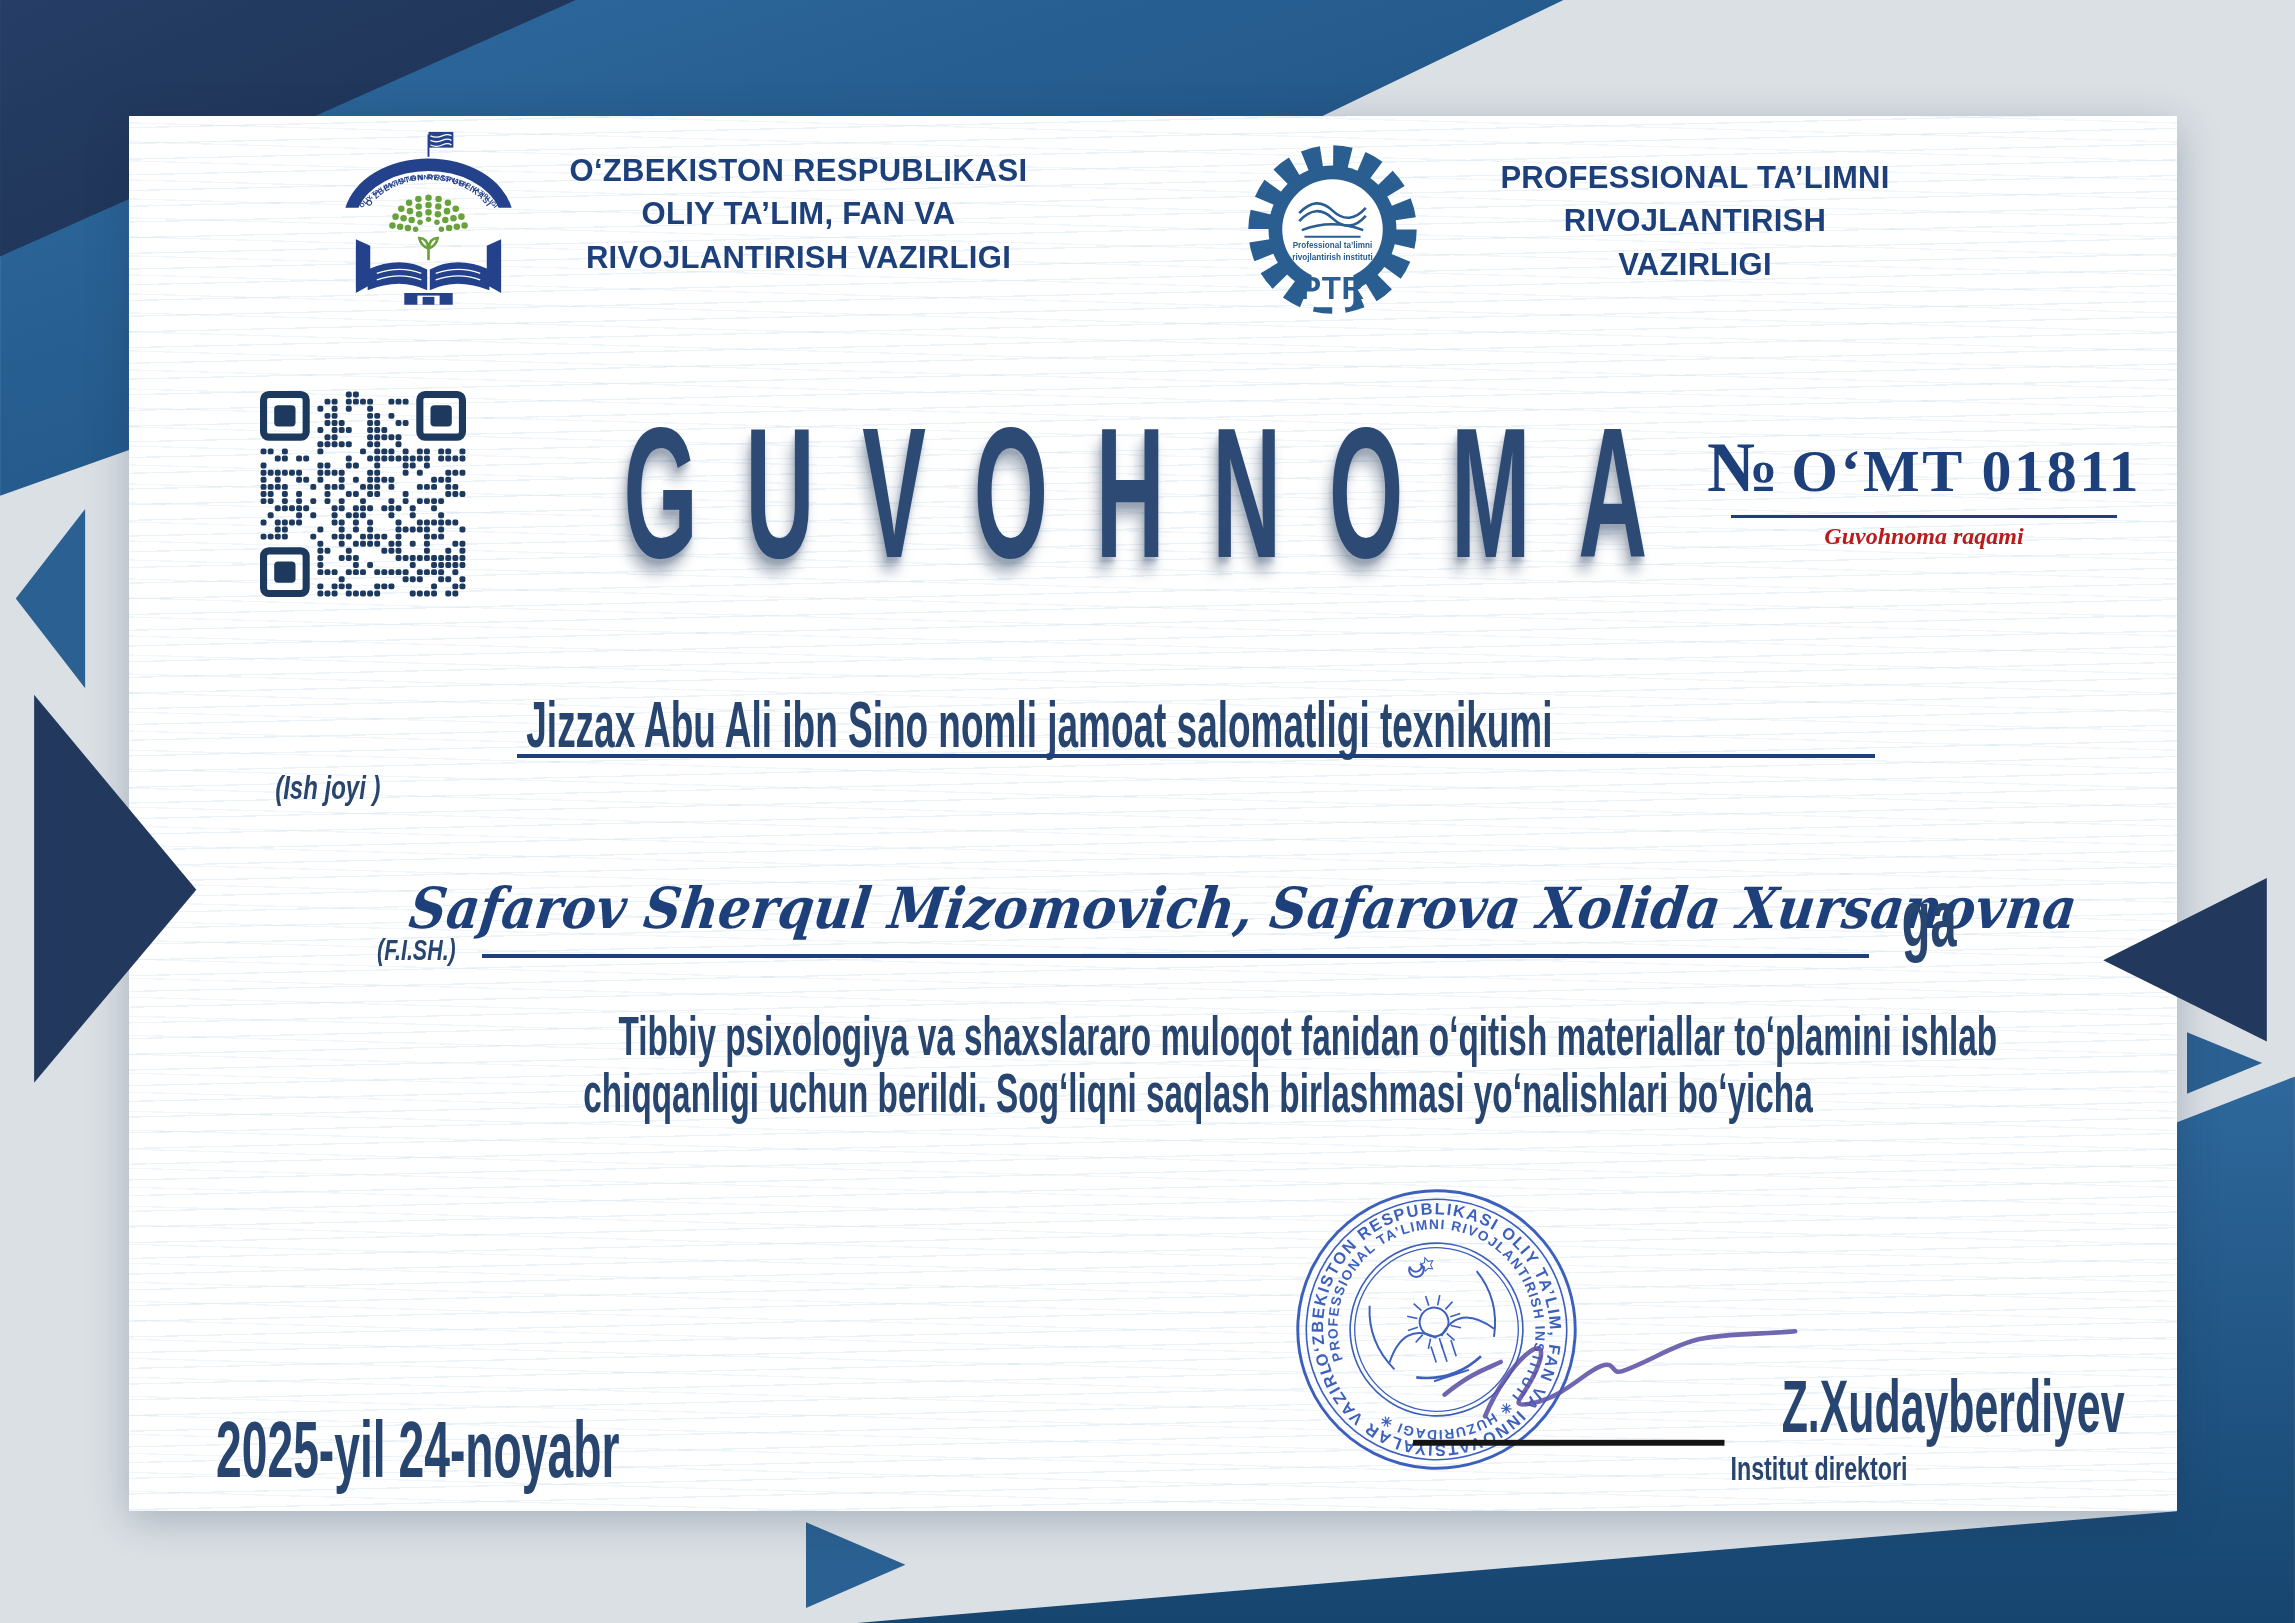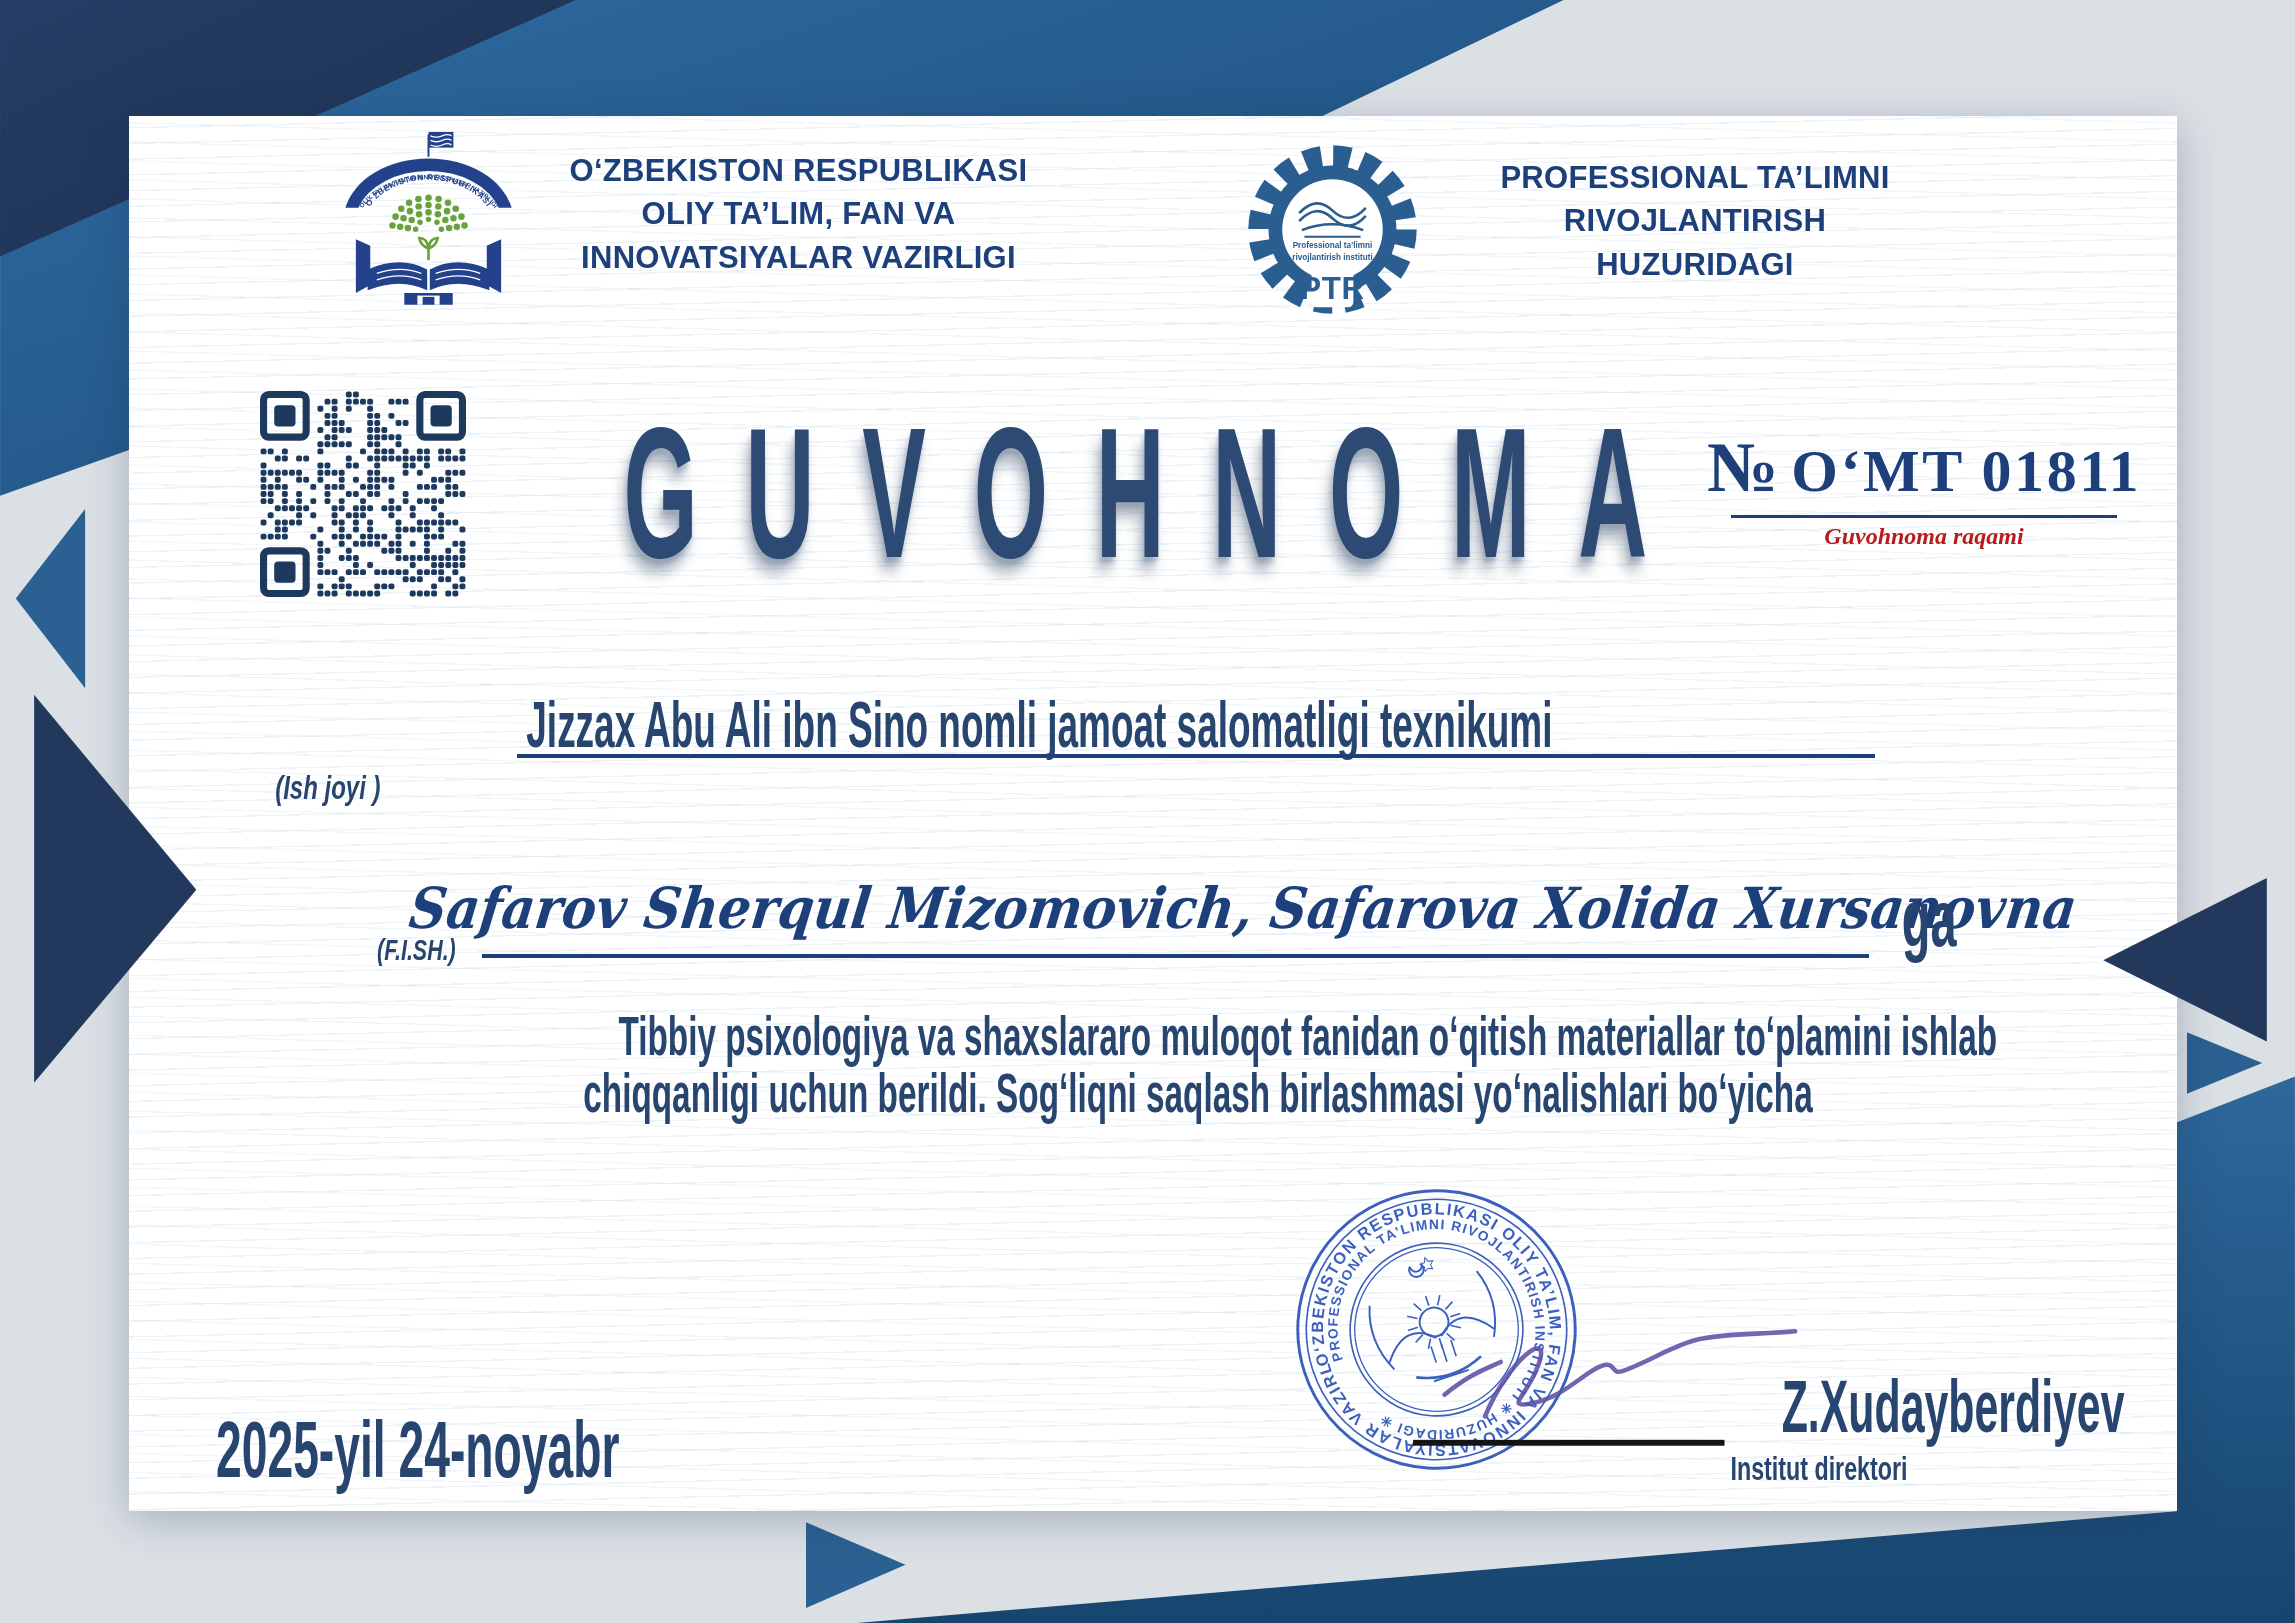--- a/index.html
+++ b/index.html
@@ -171,21 +171,21 @@
       <path d="M146 258 h18 v12 h-18 z"></path>
     </g>
     <g stroke="#ffffff" stroke-width="2">
       <path d="M76 222 q36 -12 68 0 M76 232 q36 -12 68 0 M166 222 q36 -12 68 0 M166 232 q36 -12 68 0" fill="none"></path>
     </g>
   </svg>
 
   <div class="abs hdr" style="left:563px;top:149px;width:471px;">
     <div>OʻZBEKISTON RESPUBLIKASI</div>
     <div>OLIY TA’LIM, FAN VA</div>
-    <div>INNOVATSIYALAR VAZIRLIGI</div>
+    <div>RIVOJLANTIRISH VAZIRLIGI</div>
   </div>
 
   <svg class="abs" style="left:1247px;top:144px;" width="171" height="171" viewBox="0 0 262 262">
     <circle cx="131" cy="131" r="112" fill="none" stroke="#2a5d90" stroke-width="34" stroke-dasharray="26 18"></circle>
     <circle cx="131" cy="131" r="98" fill="#2a5d90"></circle>
     <circle cx="131" cy="131" r="77" fill="#ffffff"></circle>
     <g stroke="#2a5d90" fill="none" stroke-width="4">
       <path d="M80 106 q26 -28 51 -4 q26 24 51 -4"></path>
       <path d="M80 118 q26 -28 51 -4 q26 24 51 -4"></path>
       <path d="M84 132 q46 -18 94 0"></path>
@@ -193,21 +193,21 @@
     <line x1="88" y1="142" x2="174" y2="142" stroke="#2a5d90" stroke-width="3"></line>
     <text x="131" y="160" text-anchor="middle" font-size="12.5" font-weight="bold" fill="#2a5d90">Professional ta’limni</text>
     <text x="131" y="178" text-anchor="middle" font-size="12.5" font-weight="bold" fill="#2a5d90">rivojlantirish instituti</text>
     <rect x="99" y="192" width="64" height="58" rx="8" fill="#ffffff"></rect>
     <text x="131" y="238" text-anchor="middle" font-size="48" font-weight="bold" fill="#2a5d90" style="letter-spacing:1px">PTR</text>
   </svg>
 
   <div class="abs hdr" style="left:1466px;top:156px;width:458px;">
     <div>PROFESSIONAL TA’LIMNI</div>
     <div>RIVOJLANTIRISH</div>
-    <div>HUZURIDAGI</div>
+    <div>VAZIRLIGI</div>
   </div>
 
   <svg class="abs" style="left:260px;top:391px;" width="206" height="206" viewBox="0 0 315 315">
     <g id="qr-mods" fill="#1d3a5e">
         <rect x="131.24482758620692" y="0.9" width="9.062068965517241" height="9.062068965517241" rx="3"></rect>
         <rect x="142.10689655172416" y="0.9" width="9.062068965517241" height="9.062068965517241" rx="3"></rect>
         <rect x="98.65862068965518" y="11.762068965517242" width="9.062068965517241" height="9.062068965517241" rx="3"></rect>
         <rect x="109.52068965517242" y="11.762068965517242" width="9.062068965517241" height="9.062068965517241" rx="3"></rect>
         <rect x="131.24482758620692" y="11.762068965517242" width="9.062068965517241" height="9.062068965517241" rx="3"></rect>
         <rect x="142.10689655172416" y="11.762068965517242" width="9.062068965517241" height="9.062068965517241" rx="3"></rect>

